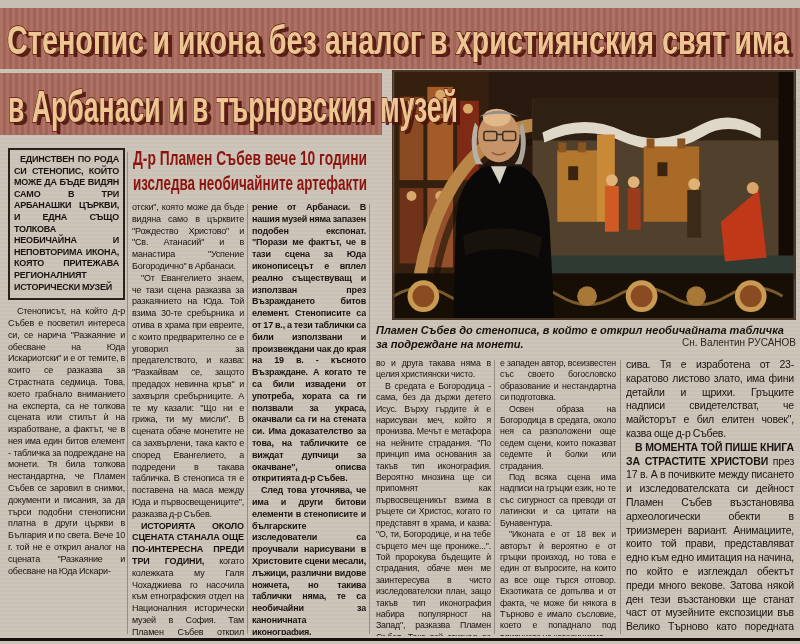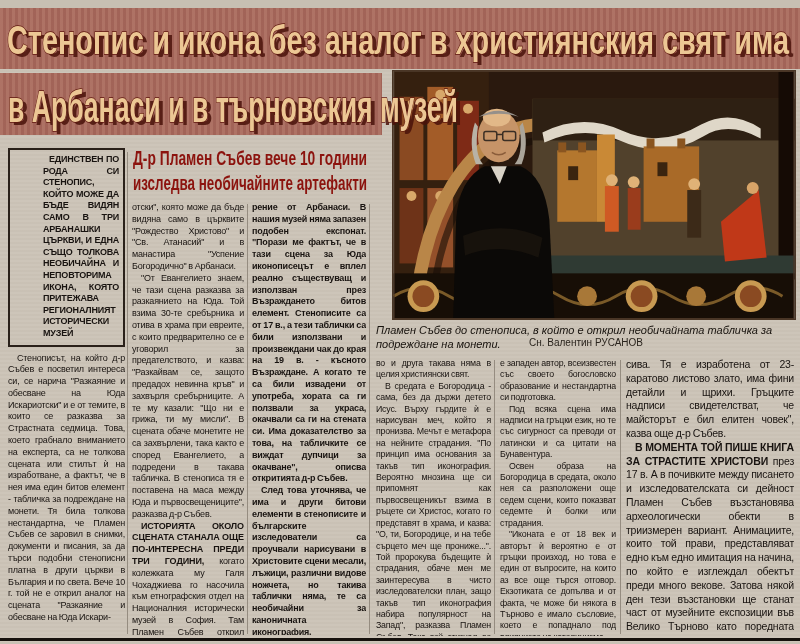--- a/index.html
+++ b/index.html
@@ -14,31 +14,31 @@
     background-image:repeating-linear-gradient(90deg, rgba(255,225,190,.07) 0 3px, rgba(90,25,15,.08) 3px 6px);}
   .band1{left:0;top:8px;width:800px;height:61px;}
   .band2{left:0;top:73px;width:382px;height:62px;}
   .hl-svg{position:absolute;z-index:6;}
   .hl1{left:0;top:8px;}
   .hl2{left:0;top:73px;}
   .subhead-svg{position:absolute;left:130px;top:143px;z-index:3;}
   .photo{position:absolute;left:392px;top:70px;width:404px;height:250px;z-index:2;
     border:1px solid #4a3626;box-sizing:border-box;}
   .caption{position:absolute;left:376px;top:323px;width:420px;
-    font-weight:normal;font-style:italic;font-size:11px;line-height:14px;color:#17120d;}
-  .credit{position:absolute;left:376px;top:337px;width:420px;text-align:center;
+    font-weight:bold;font-style:italic;font-size:11px;line-height:14px;color:#17120d;}
+  .credit{position:absolute;left:376px;top:337px;width:420px;text-align:right;
     font-size:10px;color:#2a241d;}
   .col{position:absolute;overflow:hidden;text-align:justify;
     font-size:9px;line-height:11.8px;letter-spacing:-0.2px;word-spacing:-0.5px;color:#181310;}
   .col p{margin:0;text-indent:9px;}
   .col p.noindent{text-indent:0;}
   .col b{letter-spacing:-0.1px;}
   .col1{left:8px;top:148px;width:117px;height:488px;}
   .intro-box{border:2px solid #2a211a;padding:4px 4px 5px 4px;font-weight:bold;line-height:11.6px;}
-  .intro-box .caps{text-indent:6px;margin-left:29px;}
+  .intro-box .caps{text-indent:6px;}
   .col1 .body-start{margin-top:6px;}
   .col2{left:132px;top:202px;width:112px;height:433px;}
   .col3{left:252px;top:202px;width:114px;height:433px;font-weight:bold;}
   .col4{left:376px;top:358px;width:115px;height:278px;font-size:8.8px;line-height:11.4px;}
   .col5{left:500px;top:358px;width:116px;height:278px;font-size:8.8px;line-height:11.4px;}
   .col6{left:626px;top:358px;width:168px;height:280px;font-size:10.5px;line-height:13.8px;}
   .vrule{position:absolute;width:1px;background:#958c80;z-index:1;}
   .v1{left:127px;top:152px;height:482px;}
   .v2{left:247px;top:204px;height:430px;}
   .v3{left:369px;top:204px;height:430px;}
@@ -168,28 +168,28 @@
     <p><b>ИСТОРИЯТА ОКОЛО СЦЕНАТА СТАНАЛА ОЩЕ ПО-ИНТЕРЕСНА ПРЕДИ ТРИ ГОДИНИ,</b> <span>когато колежката му Галя Чохаджиева го насочила към етнографския отдел на Националния исторически музей в София. Там Пламен Събев открил абсолютно същите таблички, каквито видял в арбанашките стенописи. И една от тях се оказала да-</span></p>
   </div>
 
   <div class="col col3">
     <p class="noindent">рение от Арбанаси. В нашия музей няма запазен подобен експонат. "Порази ме фактът, че в тази сцена за Юда иконописецът е вплел реално съществуващ и използван през Възраждането битов елемент. Стенописите са от 17 в., а тези таблички са били използвани и произвеждани чак до края на 19 в. - късното Възраждане. А когато те са били извадени от употреба, хората са ги ползвали за украса, окачвали са ги на стената си. Има доказателство за това, на табличките се виждат дупчици за окачване", описва откритията д-р Събев.</p>
     <p>След това уточнява, че има и други битови елементи в стенописите и българските изследователи са проучвали нарисувани в Христовите сцени месали, лъжици, различни видове ножчета, но такива таблички няма, те са необичайни за каноничната иконография.</p>
     <p><b>ИКОНАТА "СЕДЕМТЕ СТРАДАНИЯ НА СВЕТА БОГОРОДИЦА" Е ДРУГИЯТ АРТЕФАКТ, КОЙТО ПЛАМЕН СЪБЕВ ПРОУЧВА.</b> </p>
   </div>
 
   <div class="col col4">
-    <p class="noindent">во и друга такава няма в целия християнски свят.</p>
+    <p class="noindent">во и друга такава няма в целия християнски чисто.</p>
     <p>В средата е Богородица - сама, без да държи детето Исус. Върху гърдите ѝ е нарисуван меч, който я пронизва. Мечът е метафора на нейните страдания. "По принцип има основания за такъв тип иконография. Вероятно мнозина ще си припомнят как първосвещеникът взима в ръцете си Христос, когато го представят в храма, и казва: "О, ти, Богородице, и на тебе сърцето меч ще прониже...". Той пророкува бъдещите ѝ страдания, обаче мен ме заинтересува в чисто изследователски план, защо такъв тип иконография набира популярност на Запад", разказва Пламен Събев. Така той стигнал до извода, че тя е свързана с медитациите на Бунавентура. Това</p>
   </div>
 
   <div class="col col5">
     <p class="noindent">е западен автор, всеизвестен със своето богословско образование и нестандартна си подготовка.</p>
+    <p>Освен образа на Богородица в средата, около нея са разположени още седем сцени, които показват седемте ѝ болки или страдания.</p>
     <p>Под всяка сцена има надписи на гръцки език, но те със сигурност са преводи от латински и са цитати на Бунавентура.</p>
-    <p>Освен образа на Богородица в средата, около нея са разположени още седем сцени, които показват седемте ѝ болки или страдания.</p>
     <p>"Иконата е от 18 век и авторът ѝ вероятно е от гръцки произход, но това е един от въпросите, на които аз все още търся отговор. Екзотиката се допълва и от факта, че може би някога в Търново е имало съсловие, което е попаднало под влиянието на католицизма.</p>
 
   </div>
 
   <div class="col col6">
     <p class="noindent">сива. Тя е изработена от 23-каратово листово злато, има фини детайли и щрихи. Гръцките надписи свидетелстват, че майсторът е бил елитен човек", казва още д-р Събев.</p>
     <p><b>В МОМЕНТА ТОЙ ПИШЕ КНИГА ЗА СТРАСТИТЕ ХРИСТОВИ</b> <span>през 17 в. А в почивките между писането и изследователската си дейност Пламен Събев възстановява археологически обекти в триизмерен вариант. Анимациите, които той прави, представляват едно към едно имитация на начина, по който е изглеждал обектът преди много векове. Затова някой ден тези възстановки ще станат част от музейните експозиции във Велико Търново като поредната атракция за туристите.</span></p>
 
   </div>
 

